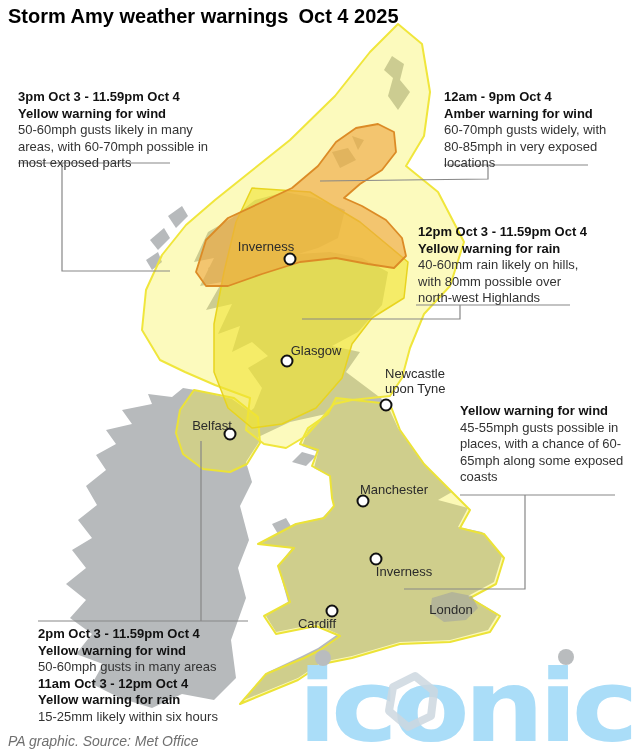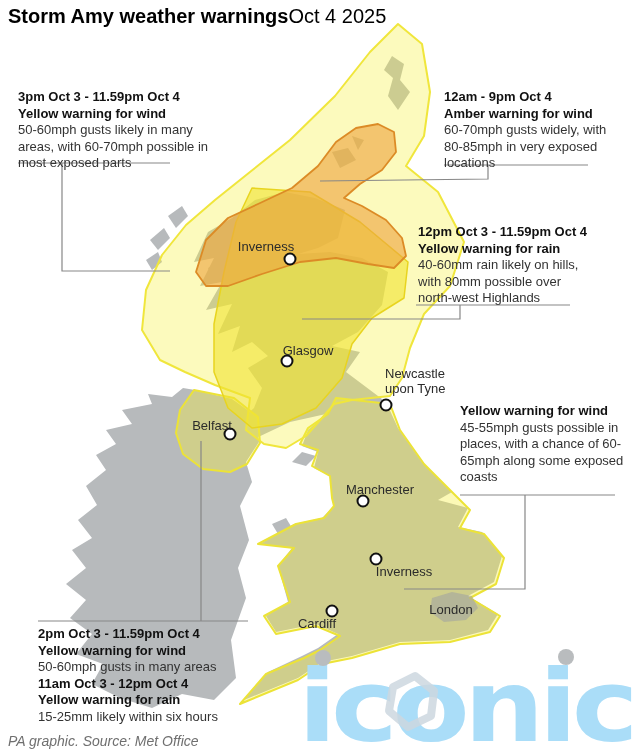--- a/index.html
+++ b/index.html
@@ -1,20 +1,20 @@
 <!DOCTYPE html>
 <html><head>
 <meta charset="utf-8">
 <style>
   html,body{margin:0;padding:0;}
   body{width:640px;height:751px;position:relative;overflow:hidden;background:#ffffff;
        font-family:"Liberation Sans","DejaVu Sans",sans-serif;}
   .page-title{position:absolute;left:8px;top:5px;font-size:20px;color:#000;white-space:nowrap;}
   .page-title .t-bold{font-weight:700;}
-  .page-title .t-reg{font-weight:400;margin-left:0;}
+  .page-title .t-reg{font-weight:700;margin-left:10px;}
   #map-layer{position:absolute;left:0;top:0;width:640px;height:751px;}
   .warn{position:absolute;font-size:13px;line-height:16.5px;color:#333;}
   .warn .w-time,.warn .w-type{font-weight:700;color:#111;}
   .city-label{position:absolute;transform:translate(-50%,-50%);font-size:13px;color:#2b2b2b;
               white-space:nowrap;text-align:center;}
   .city-label.two-line{transform:none;text-align:left;white-space:pre-line;line-height:14.5px;}
   .city-marker{position:absolute;width:9px;height:9px;border:2px solid #111;border-radius:50%;
                background:#fff;transform:translate(-50%,-50%);box-sizing:content-box;}
   .attribution{position:absolute;left:8px;top:733px;font-size:14px;color:#6f6f6f;font-style:italic;}
   #watermark{position:absolute;left:293px;top:645px;width:347px;height:106px;pointer-events:none;}
@@ -90,31 +90,31 @@
   <div class="w-desc">50-60mph gusts in many areas</div>
   <div class="w-time">11am Oct 3 - 12pm Oct 4</div>
   <div class="w-type">Yellow warning for rain</div>
   <div class="w-desc">15-25mm likely within six hours</div>
 </div>
 
 <span class="city-marker" style="left:290px;top:259px;"></span>
 <span class="city-label" style="left:266px;top:246px;">Inverness</span>
 
 <span class="city-marker" style="left:287px;top:361px;"></span>
-<span class="city-label" style="left:308px;top:350px;">Glasgow</span>
+<span class="city-label" style="left:316px;top:350px;">Glasgow</span>
 
 <span class="city-marker" style="left:386px;top:405px;"></span>
 <span class="city-label two-line" style="left:385px;top:367px;">Newcastle
 upon Tyne</span>
 
 <span class="city-marker" style="left:230px;top:434px;"></span>
 <span class="city-label" style="left:212px;top:425px;">Belfast</span>
 
 <span class="city-marker" style="left:363px;top:501px;"></span>
-<span class="city-label" style="left:380px;top:489px;">Manchester</span>
+<span class="city-label" style="left:394px;top:489px;">Manchester</span>
 
 <span class="city-marker" style="left:376px;top:559px;"></span>
 <span class="city-label" style="left:404px;top:571px;">Inverness</span>
 
 <span class="city-marker" style="left:332px;top:611px;"></span>
 <span class="city-label" style="left:317px;top:623px;">Cardiff</span>
 
 <span class="city-label" style="left:451px;top:609px;">London</span>
 
 <div class="attribution">PA graphic. Source: Met Office</div>

